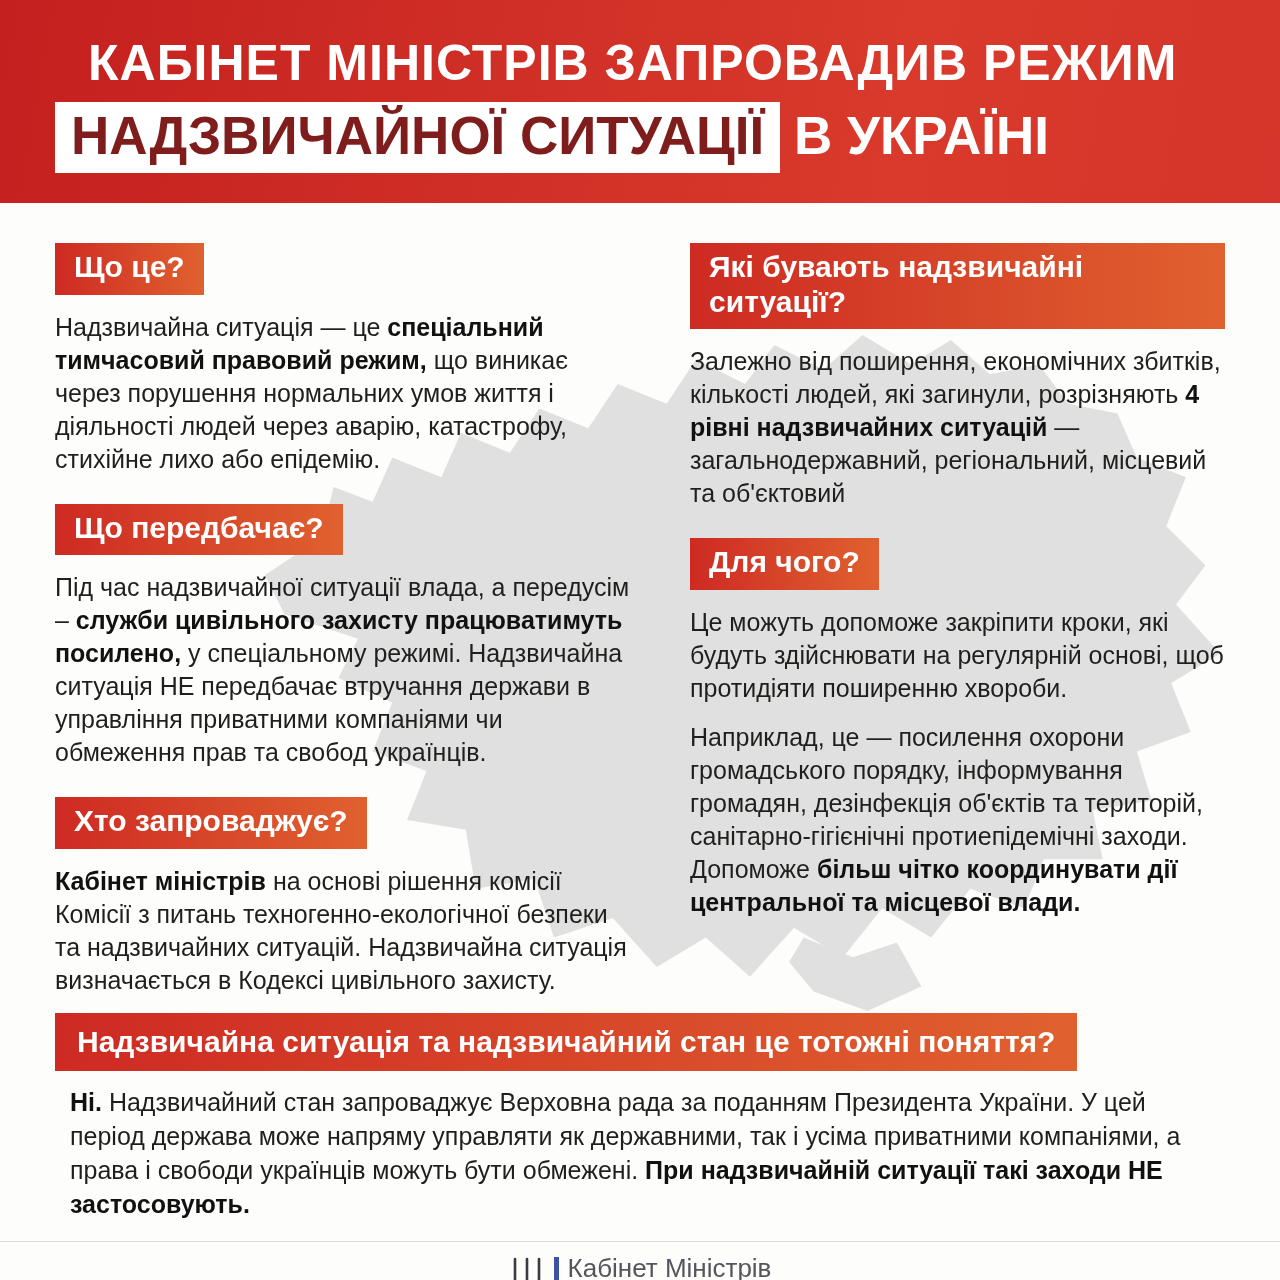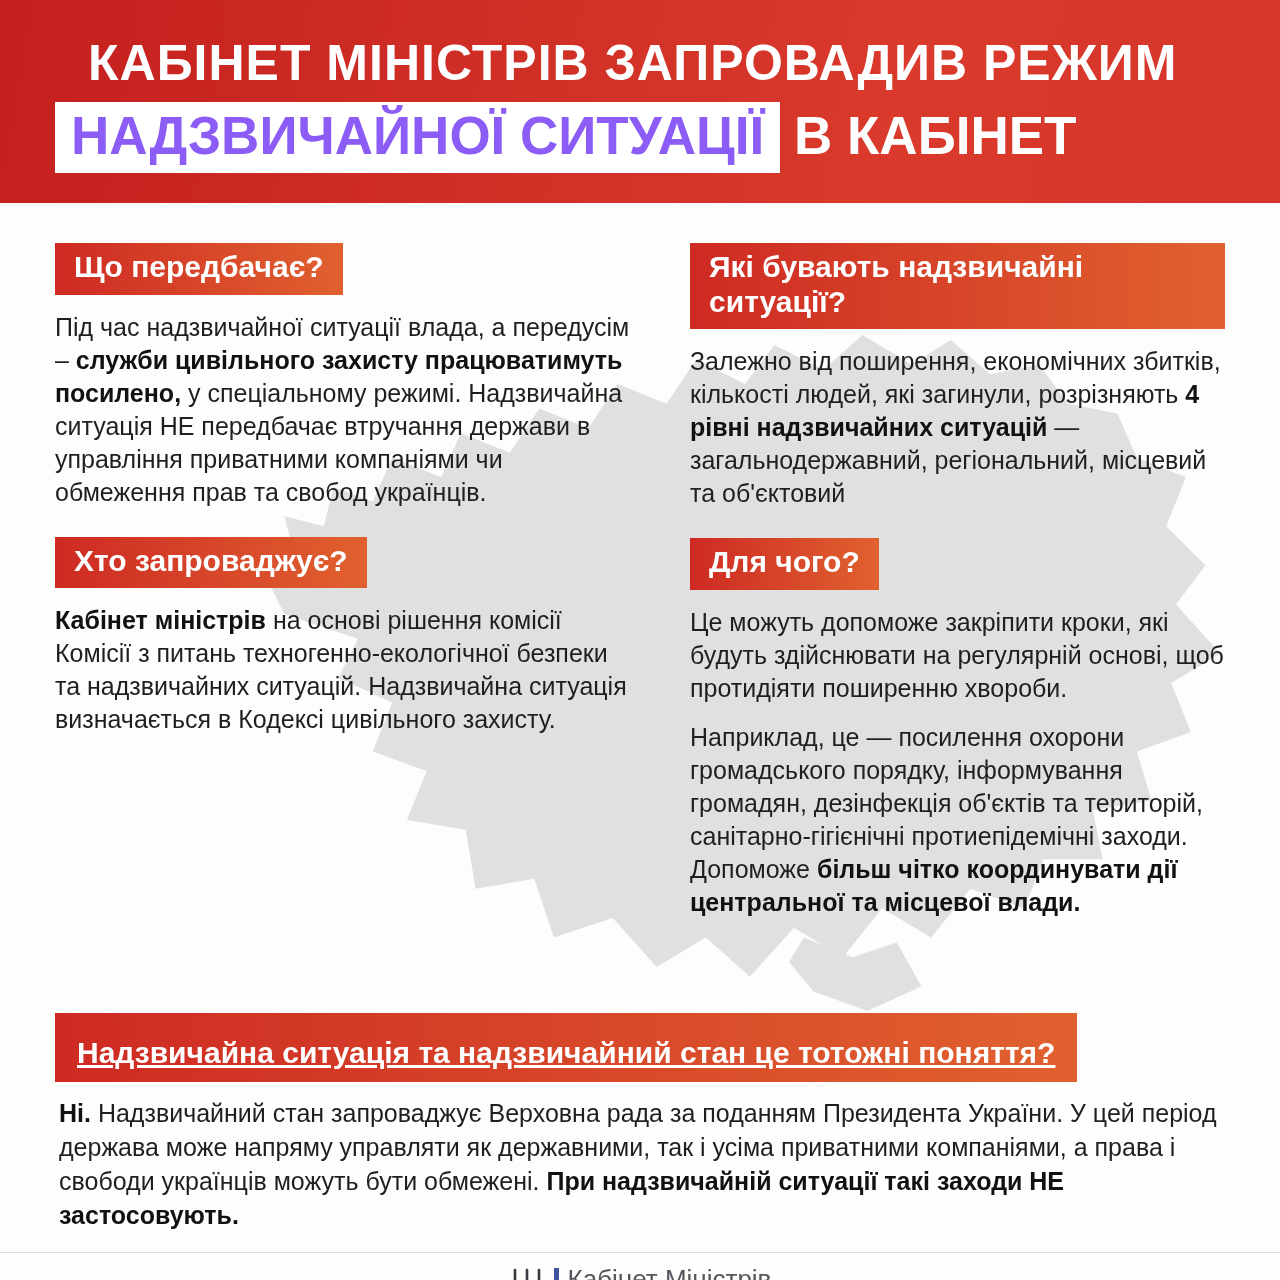--- a/index.html
+++ b/index.html
@@ -31,21 +31,21 @@
     padding:34px 40px 4px 55px;
     background:linear-gradient(100deg,var(--header-bg-start) 0%,var(--header-bg-end) 70%,#d5352a 100%);
     color:#fff;
   }
   .hero-line1{
     font-size:50px;font-weight:bold;letter-spacing:1px;
     margin-left:33px;white-space:nowrap;
   }
   .hero-line2{margin-top:10px;font-size:53px;font-weight:bold;white-space:nowrap;}
   .hero-highlight{
-    display:inline-block;background:#ffffff;color:#8b5cf6;
+    display:inline-block;background:#ffffff;color:#7f1d1d;
     padding:7px 16px 11px;line-height:1;
   }
   .hero-rest{margin-left:14px;}
   
   main{position:relative;padding:40px 55px 0;box-sizing:border-box;}
   .map-svg{position:absolute;left:245px;top:88px;width:1000px;height:725px;z-index:0;}
   .columns{
     position:relative;z-index:1;
     display:grid;grid-template-columns:575px 1fr;column-gap:60px;
     height:770px;
@@ -61,25 +61,24 @@
     margin:16px 0 10px;
     font-size:25px;line-height:33px;
   }
   .columns p b, .bottom-par b{color:#111;}
   
   .bottom-block{position:relative;z-index:1;}
   .bottom-banner{
     display:inline-block;
     background:linear-gradient(90deg,var(--badge-start),var(--badge-end));
     color:#fff;font-weight:bold;font-size:30px;line-height:1.15;
-    padding:23px 22px 11px;
-    text-decoration:underline;
+    padding:12px 22px 11px;
   }
   .bottom-par{
-    margin:14px 4px 0;
+    margin:14px 15px 0;
     font-size:25px;line-height:34px;
     max-width:1175px;
   }
   
   footer{
     position:relative;z-index:1;
     margin-top:20px;
     border-top:1px solid var(--divider);
     padding-top:12px;
     display:flex;justify-content:center;
@@ -93,35 +92,39 @@
   .org-name .l2{font-weight:bold;color:#37373f;}
 </style>
 </head>
 <body>
 
 <div class="page">
 
   <header class="hero">
     <div class="hero-line1">КАБІНЕТ МІНІСТРІВ ЗАПРОВАДИВ РЕЖИМ</div>
     <div class="hero-line2">
-      <span class="hero-highlight">НАДЗВИЧАЙНОЇ СИТУАЦІЇ</span><span class="hero-rest">В КАБІНЕТ</span>
+      <span class="hero-highlight">НАДЗВИЧАЙНОЇ СИТУАЦІЇ</span><span class="hero-rest">В УКРАЇНІ</span>
     </div>
   </header>
 
   <main>
 
     <svg class="map-svg" viewBox="0 0 1000 740" aria-hidden="true">
       <path fill="var(--map)" d="M30 330 L10 290 L40 270 L30 230 L70 240 L80 200 L120 215 L140 170 L190 190 L210 145 L260 165 L290 120 L340 140 L370 95 L420 115 L450 70 L500 95 L530 55 L580 80 L620 45 L670 75 L710 50 L750 85 L800 75 L830 115 L880 125 L900 170 L950 190 L930 240 L970 280 L940 320 L985 370 L935 400 L955 450 L900 470 L915 520 L855 530 L865 580 L805 580 L785 630 L730 610 L690 660 L640 630 L600 680 L550 650 L505 700 L460 660 L410 690 L365 640 L305 660 L285 600 L225 610 L215 550 L155 540 L175 490 L120 470 L140 420 L85 395 L105 355 Z"></path>
       <path fill="var(--map)" d="M560 660 L610 680 L655 665 L680 710 L625 735 L570 715 L545 685 Z"></path>
     </svg>
 
     <div class="columns">
 
       <div class="col col-left">
 
+        <section>
+          <div class="badge">Що це?</div>
+          <p>Надзвичайна ситуація — це <b>спеціальний тимчасовий правовий режим,</b> що виникає через порушення нормальних умов життя і діяльності людей через аварію, катастрофу, стихійне лихо або епідемію.</p>
+        </section>
 
         <section>
           <div class="badge">Що передбачає?</div>
           <p>Під час надзвичайної ситуації влада, а передусім – <b>служби цивільного захисту працюватимуть посилено,</b> у спеціальному режимі. Надзвичайна ситуація НЕ передбачає втручання держави в управління приватними компаніями чи обмеження прав та свобод українців.</p>
         </section>
 
         <section>
           <div class="badge">Хто запроваджує?</div>
           <p><b>Кабінет міністрів</b> на основі рішення комісії Комісії з питань техногенно-екологічної безпеки та надзвичайних ситуацій. Надзвичайна ситуація визначається в Кодексі цивільного захисту.</p>
         </section>

